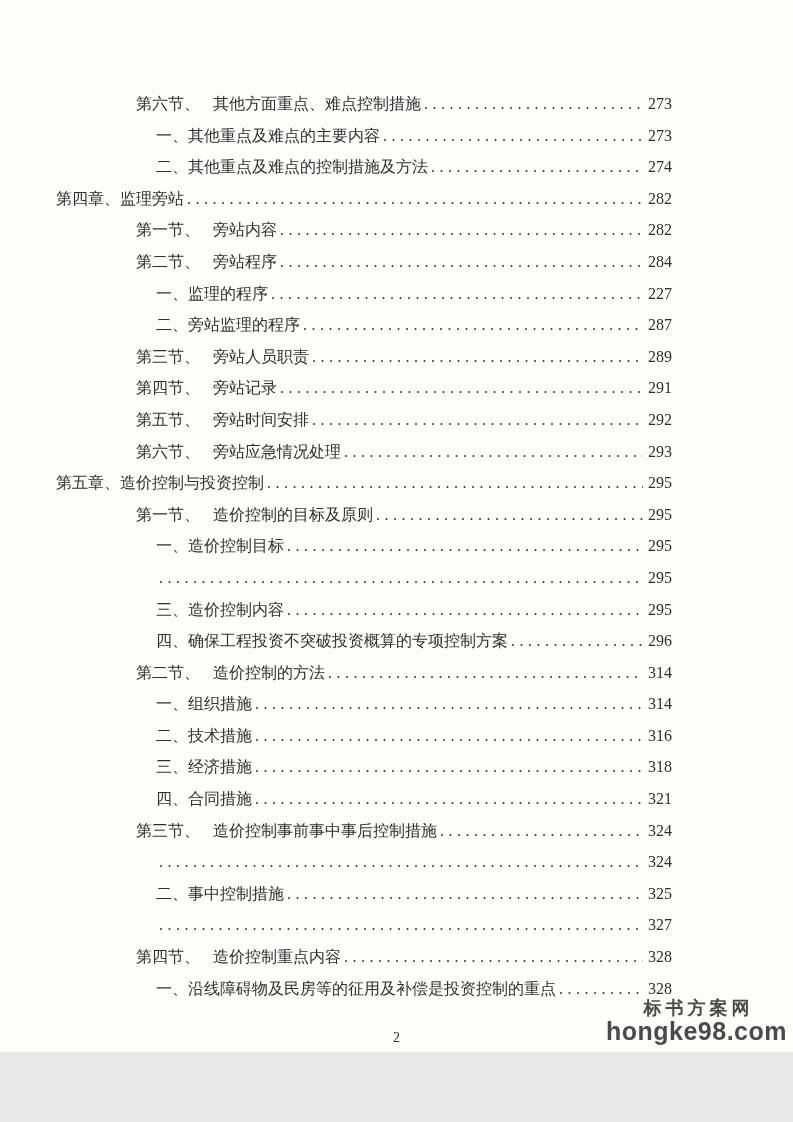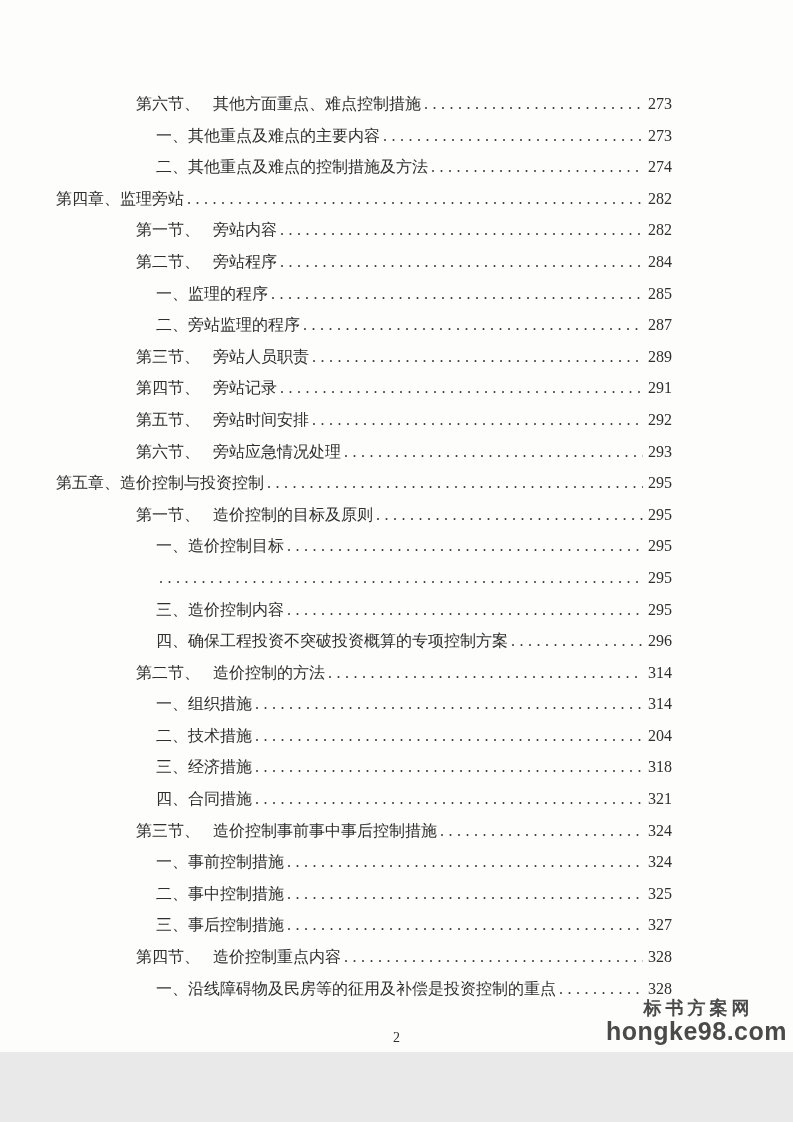--- a/index.html
+++ b/index.html
@@ -110,21 +110,21 @@
       <span class="toc-label">第二节、</span>
       <span class="toc-title">旁站程序</span>
       <span class="toc-leader"></span>
       <span class="toc-page">284</span>
     </div>
 
     <div class="toc-row level-2">
 
       <span class="toc-title">一、监理的程序</span>
       <span class="toc-leader"></span>
-      <span class="toc-page">285</span>
+      <span class="toc-page">227</span>
     </div>
 
     <div class="toc-row level-2">
 
       <span class="toc-title">二、旁站监理的程序</span>
       <span class="toc-leader"></span>
       <span class="toc-page">287</span>
     </div>
 
     <div class="toc-row level-1">
@@ -208,21 +208,21 @@
 
       <span class="toc-title">一、组织措施</span>
       <span class="toc-leader"></span>
       <span class="toc-page">314</span>
     </div>
 
     <div class="toc-row level-2">
 
       <span class="toc-title">二、技术措施</span>
       <span class="toc-leader"></span>
-      <span class="toc-page">204</span>
+      <span class="toc-page">316</span>
     </div>
 
     <div class="toc-row level-2">
 
       <span class="toc-title">三、经济措施</span>
       <span class="toc-leader"></span>
       <span class="toc-page">318</span>
     </div>
 
     <div class="toc-row level-2">
@@ -234,35 +234,33 @@
 
     <div class="toc-row level-1">
       <span class="toc-label">第三节、</span>
       <span class="toc-title">造价控制事前事中事后控制措施</span>
       <span class="toc-leader"></span>
       <span class="toc-page">324</span>
     </div>
 
     <div class="toc-row level-2">
 
-      <span class="toc-title">一、事前控制措施</span>
       <span class="toc-leader"></span>
       <span class="toc-page">324</span>
     </div>
 
     <div class="toc-row level-2">
 
       <span class="toc-title">二、事中控制措施</span>
       <span class="toc-leader"></span>
       <span class="toc-page">325</span>
     </div>
 
     <div class="toc-row level-2">
 
-      <span class="toc-title">三、事后控制措施</span>
       <span class="toc-leader"></span>
       <span class="toc-page">327</span>
     </div>
 
     <div class="toc-row level-1">
       <span class="toc-label">第四节、</span>
       <span class="toc-title">造价控制重点内容</span>
       <span class="toc-leader"></span>
       <span class="toc-page">328</span>
     </div>

